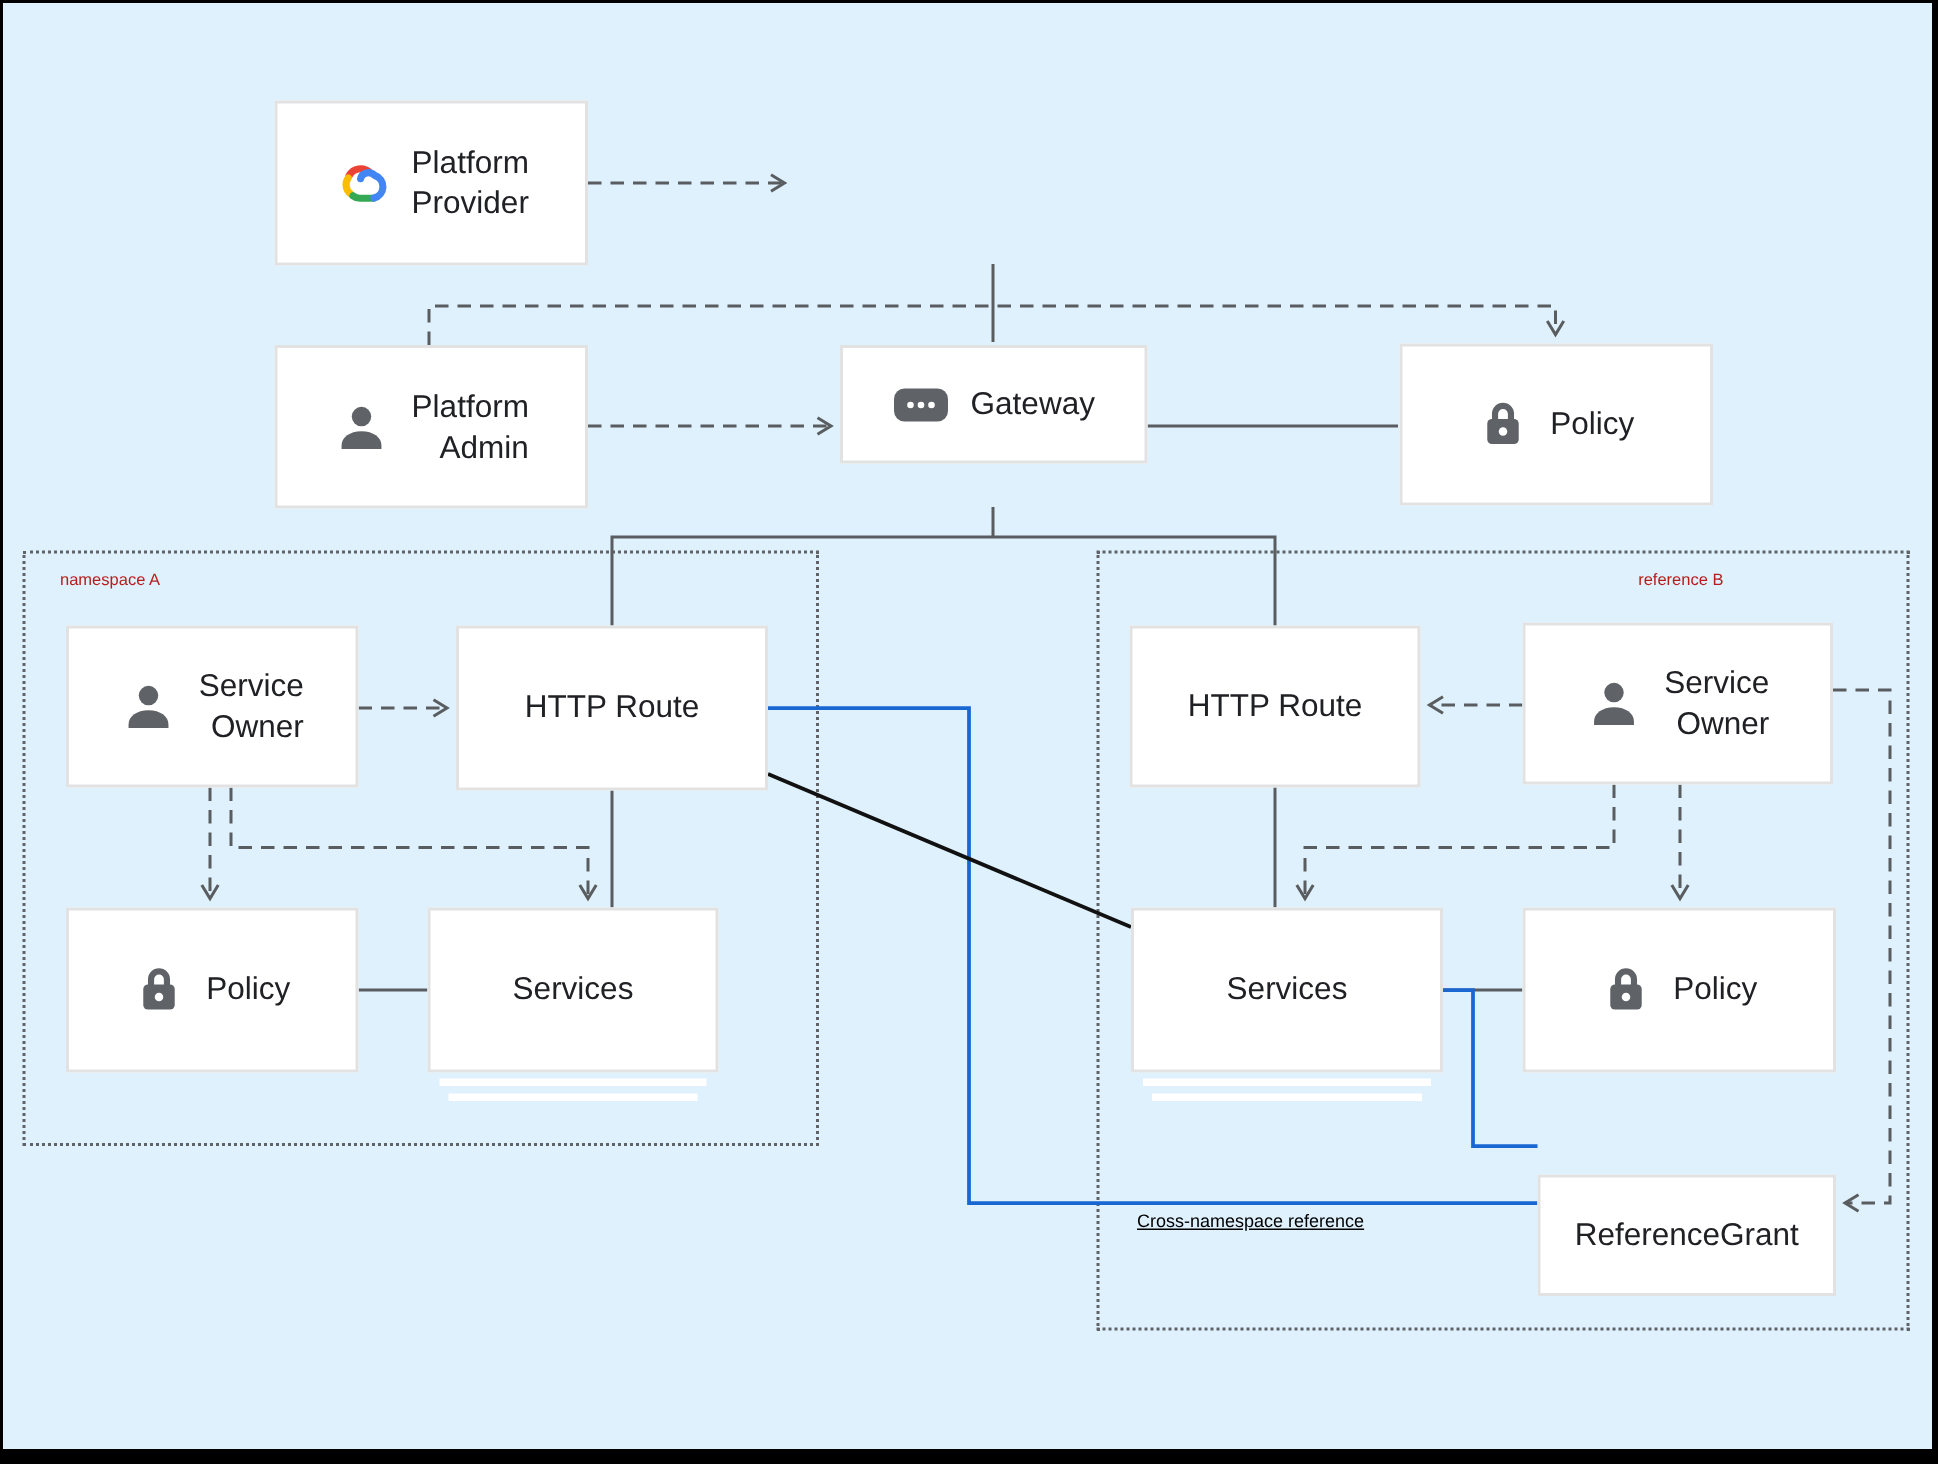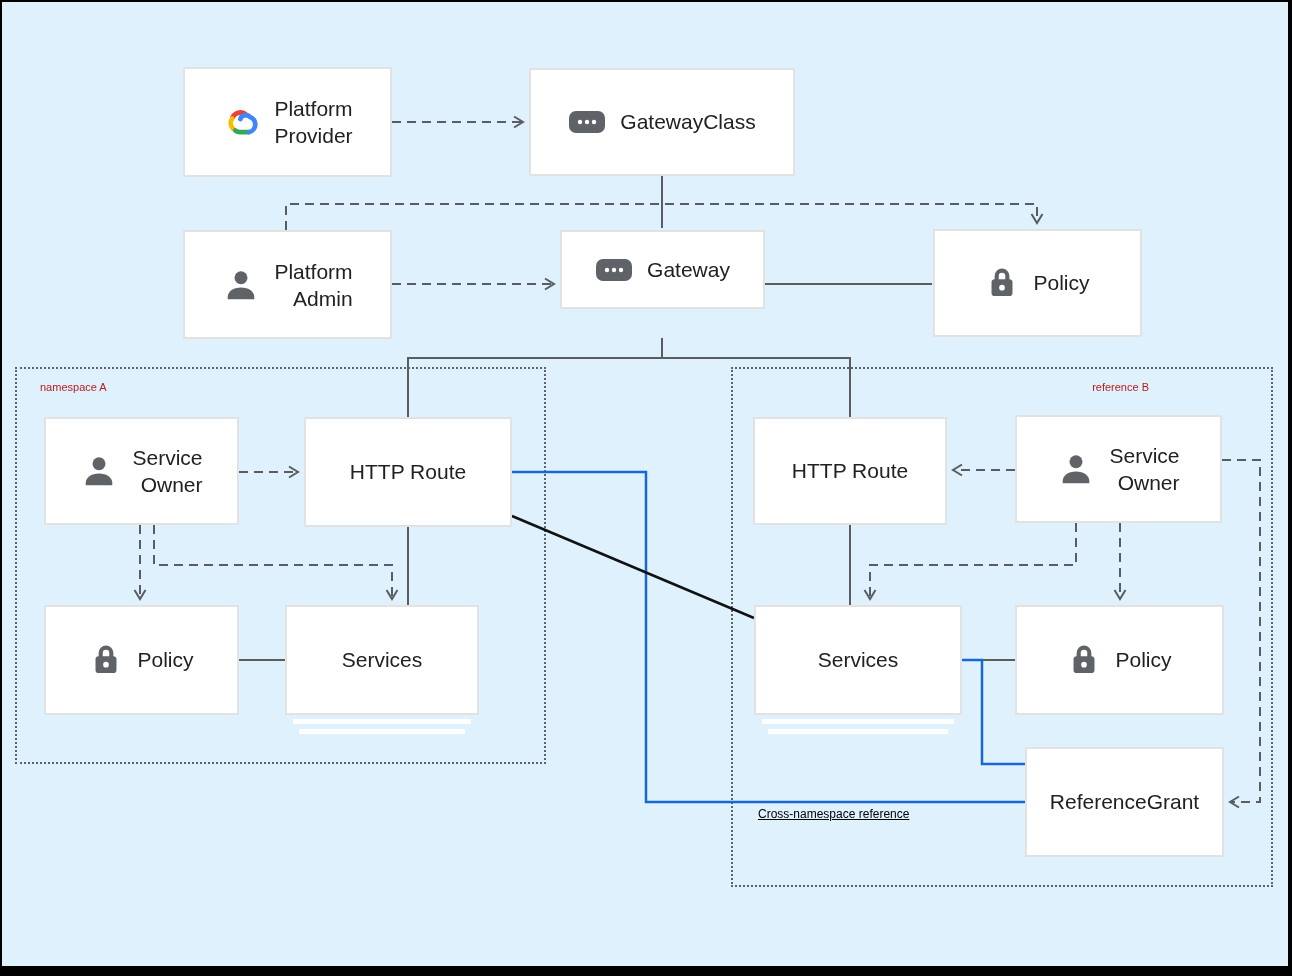--- a/index.html
+++ b/index.html
@@ -74,31 +74,20 @@
           <path stroke="#4285f4" d="M35.5 35.8 A10.8 10.8 0 0 0 36.3 15.1 C33.8 12.4 29.6 11.8 26.4 13.6 A6.6 6.6 0 0 0 23.2 18"></path>
         </g>
       </svg>
     </span>
     <span class="lbl two">
       <span>Platform</span>
       <span>Provider</span>
     </span>
   </div>
 
-  <div class="node" style="left:527px;top:66px;width:266px;height:108px">
-    <span class="ic">
-      <svg width="38" height="24" viewBox="0 0 38 24">
-        <rect x="1" y="1" width="36" height="22" rx="7" fill="#5f6368"></rect>
-        <circle cx="12" cy="12" r="2.2" fill="#fff"></circle>
-            <circle cx="19" cy="12" r="2.2" fill="#fff"></circle>
-            <circle cx="26" cy="12" r="2.2" fill="#fff"></circle>
-      </svg>
-    </span>
-    <span class="lbl">GatewayClass</span>
-  </div>
 
   <div class="node" style="left:181px;top:228px;width:209px;height:109px">
     <span class="ic">
       <svg width="38" height="38" viewBox="0 0 24 24" fill="#5f6368">
         <circle cx="12" cy="7.4" r="4.1"></circle>
         <path d="M12 13.6c-5 0-8.4 2.6-8.4 6V21h16.8v-1.4c0-3.4-3.4-6-8.4-6z"></path>
       </svg>
     </span>
     <span class="lbl two">
       <span>Platform</span>
@@ -190,20 +179,20 @@
     <span class="ic">
       <svg width="34" height="34" viewBox="0 0 24 24" fill="#5f6368">
         <path d="M12 1.8a5.2 5.2 0 0 0-5.2 5.2v2.8h2.9V7a2.3 2.3 0 1 1 4.6 0v2.8h2.9V7A5.2 5.2 0 0 0 12 1.8z"></path>
         <rect x="4.6" y="9.4" width="14.8" height="11.8" rx="2.2"></rect>
         <circle cx="12" cy="15.3" r="2" fill="#fff"></circle>
       </svg>
     </span>
     <span class="lbl">Policy</span>
   </div>
 
-  <div class="node" style="left:1023px;top:745px;width:199px;height:110px">
+  <div class="node" style="left:1023px;top:781px;width:199px;height:81px">
     <span class="lbl">ReferenceGrant</span>
   </div>
 
   <div class="ann" style="left:756px;top:805px">Cross-namespace reference</div>
 
 </div>
 </div>
 
 </body></html>

